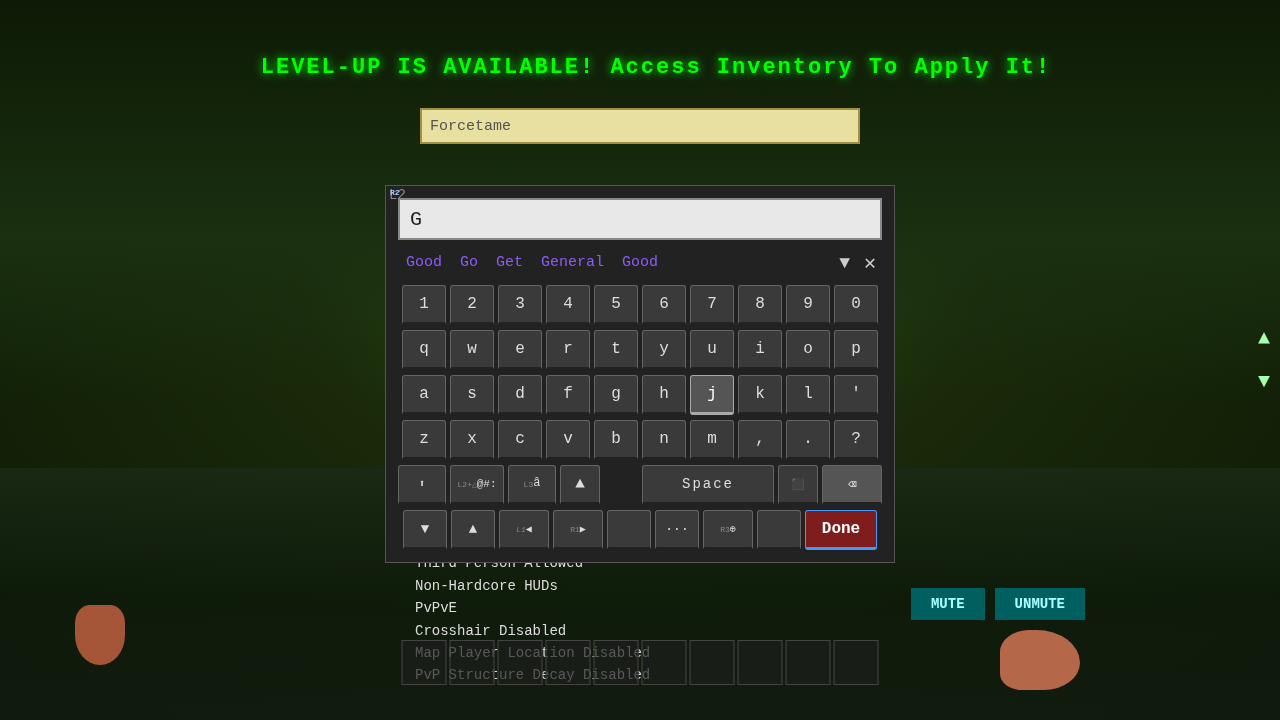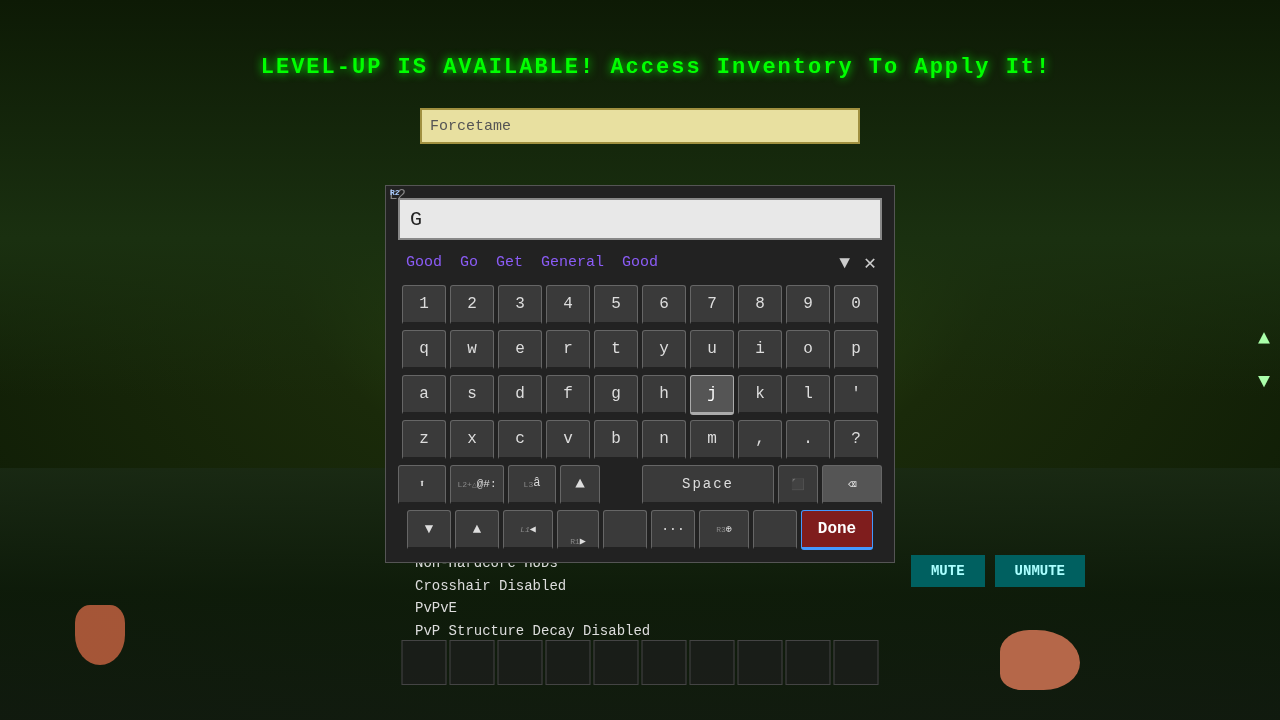--- a/index.html
+++ b/index.html
@@ -212,21 +212,21 @@
       z-index: 5;
       font-family: 'Courier New', monospace;
       font-size: 14px;
       color: #ddd;
       line-height: 1.6;
     }
 
     
     .mute-area {
       position: absolute;
-      top: 555px;
+      top: 588px;
       right: 195px;
       display: flex;
       gap: 10px;
       z-index: 10;
       align-items: flex-end;
     }
     .mute-btn {
       background: #006060;
       border: none;
       color: #aaffff;
@@ -402,44 +402,46 @@
       <div class="key backspace-key" style="min-width:60px; font-size:14px;">⌫</div>
     </div>
 
     <div class="key-row" style="gap:4px;">
       <div class="key arrow-key" style="width:44px;">▼</div>
       <div class="key arrow-key" style="width:44px;">▲</div>
       <div class="key modifier-key" style="width:50px;">
         <div><span style="font-size:8px;color:#888;font-style:italic;">L1</span></div>
         <div>◀</div>
       </div>
-      <div class="key modifier-key" style="width:42px;align-items:flex-end;">
+      <div class="key modifier-key" style="width:50px;">
         <div><span style="font-size:8px;color:#888;">R1</span></div>
         <div>▶</div>
       </div>
       <div class="key" style="width:44px;"></div>
       <div class="key" style="width:44px; font-size:13px;">···</div>
       <div class="key modifier-key" style="width:50px;">
         <div><span style="font-size:8px;color:#888;">R3</span></div>
         <div>⊕</div>
       </div>
       <div class="key" style="width:44px;"></div>
       <div class="key done-key" style="min-width:72px;">
         <span style="font-size:8px;color:#aaccff;position:absolute;top:2px;left:4px;">R2</span>
         <span>Done</span>
       </div>
     </div>
   </div>
 </div>
 
 <div class="server-info">
   <div>ARK  Data  Downloads  Allowed</div>
+  <div>Third  Person  Allowed</div>
   <div>Non-Hardcore  HUDs</div>
+  <div>PvPvE</div>
   <div>Crosshair  Disabled</div>
-  <div>PvPvE</div>
+  <div>Map  Player  Location  Disabled</div>
   <div>PvP  Structure  Decay  Disabled</div>
 </div>
 
 <div class="mute-area">
   <button class="mute-btn">
     <span>MUTE</span>
   </button>
   <button class="mute-btn">
     <span>UNMUTE</span>
   </button>

